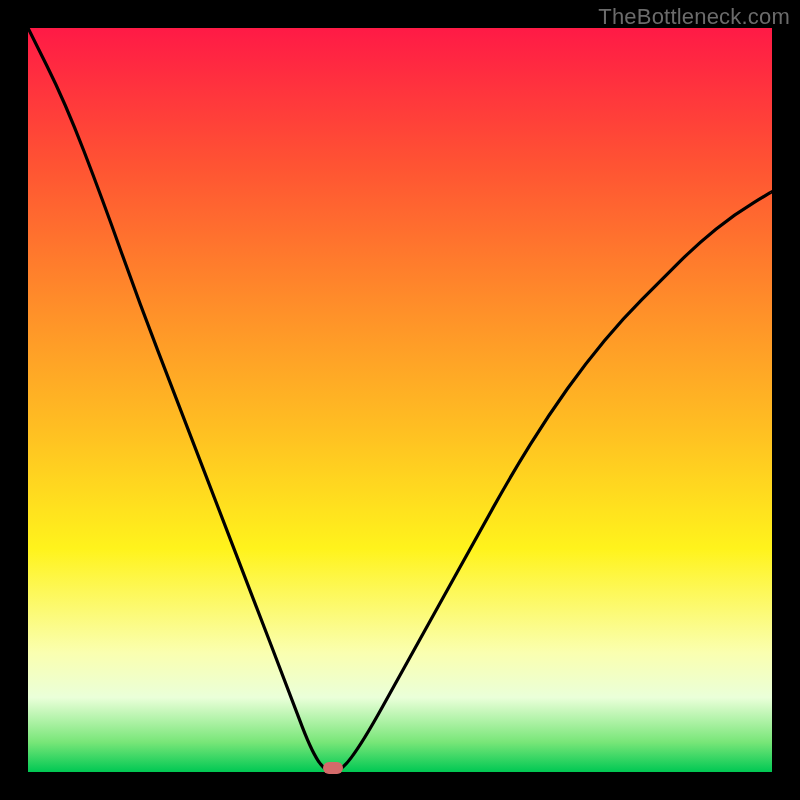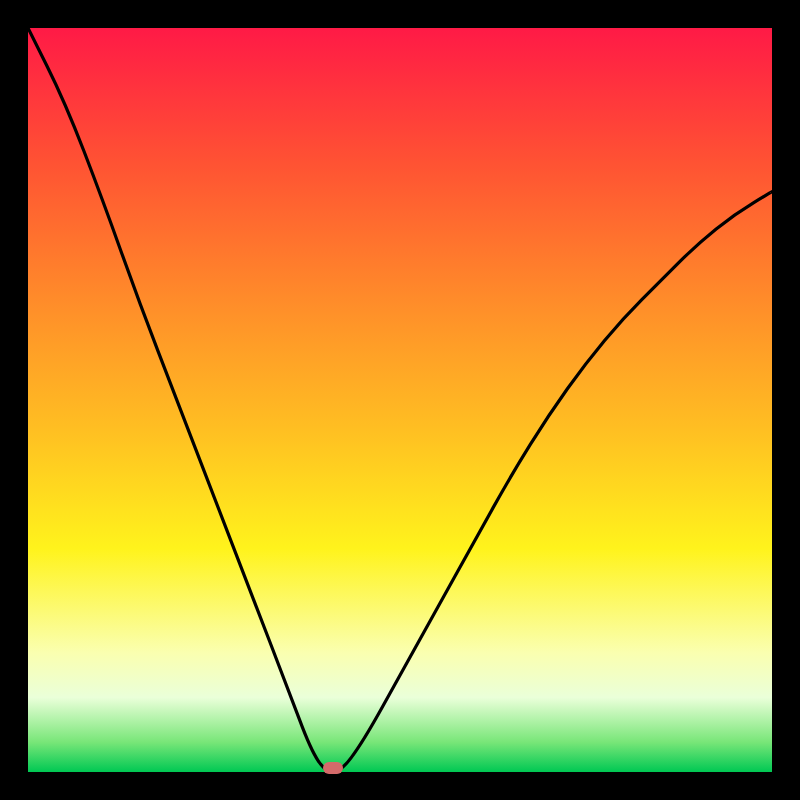--- a/index.html
+++ b/index.html
@@ -56,19 +56,20 @@
     width: 20px;
     height: 12px;
     background: #d46a6a;
     border-radius: 6px;
   }
 </style>
 </head>
 <body>
 
 <div class="outer">
+  <div class="watermark">TheBottleneck.com</div>
   <div class="plot-area">
     <svg class="curve" viewBox="0 0 744 744" preserveAspectRatio="none">
       <path id="curve-path" d="M 0.0 0.0 Q 0.0 0.0 18.6 37.2 Q 37.2 74.4 55.8 122.8 Q 74.4 171.1 93.0 223.2 Q 111.6 275.3 130.2 323.6 Q 148.8 372.0 167.4 420.4 Q 186.0 468.7 204.6 517.1 Q 223.2 565.4 241.8 613.8 Q 260.4 662.2 271.6 691.9 Q 282.7 721.7 290.2 732.8 Q 297.6 744.0 305.0 744.0 Q 312.5 744.0 323.6 729.1 Q 334.8 714.2 353.4 680.8 Q 372.0 647.3 390.6 613.8 Q 409.2 580.3 427.8 546.8 Q 446.4 513.4 465.0 479.9 Q 483.6 446.4 502.2 416.6 Q 520.8 386.9 539.4 360.8 Q 558.0 334.8 576.6 312.5 Q 595.2 290.2 613.8 271.6 Q 632.4 253.0 651.0 234.4 Q 669.6 215.8 688.2 200.9 Q 706.8 186.0 725.4 174.8 T 744.0 163.7" stroke="#000000" stroke-width="3.2" fill="none" stroke-linejoin="round" stroke-linecap="round"></path>
     </svg>
     <div id="marker" class="marker" style="left: 295.04px; top: 734px;"></div>
   </div>
 </div>
 
 </body></html>

